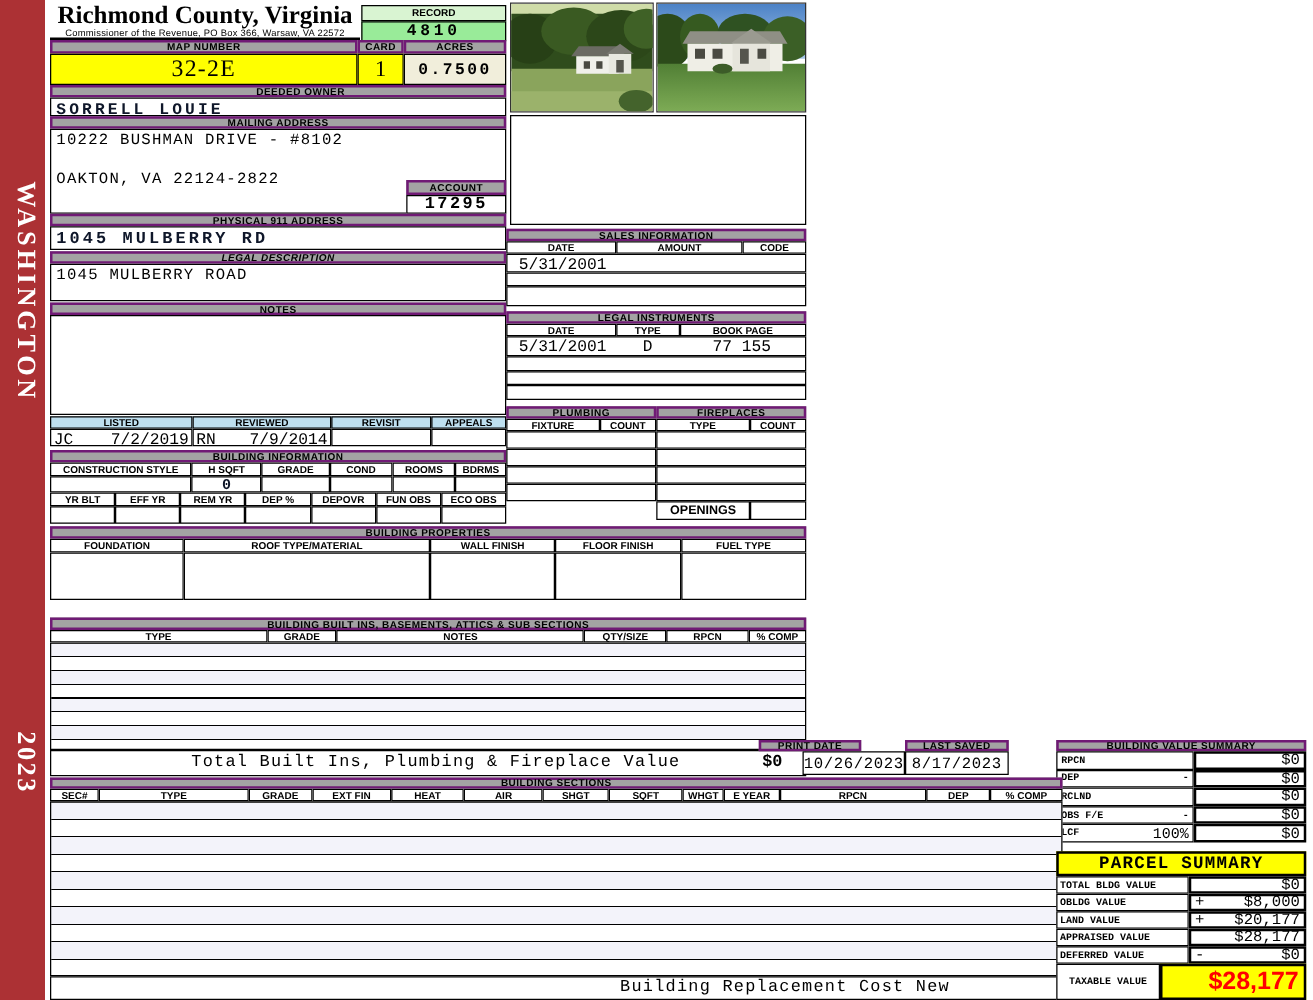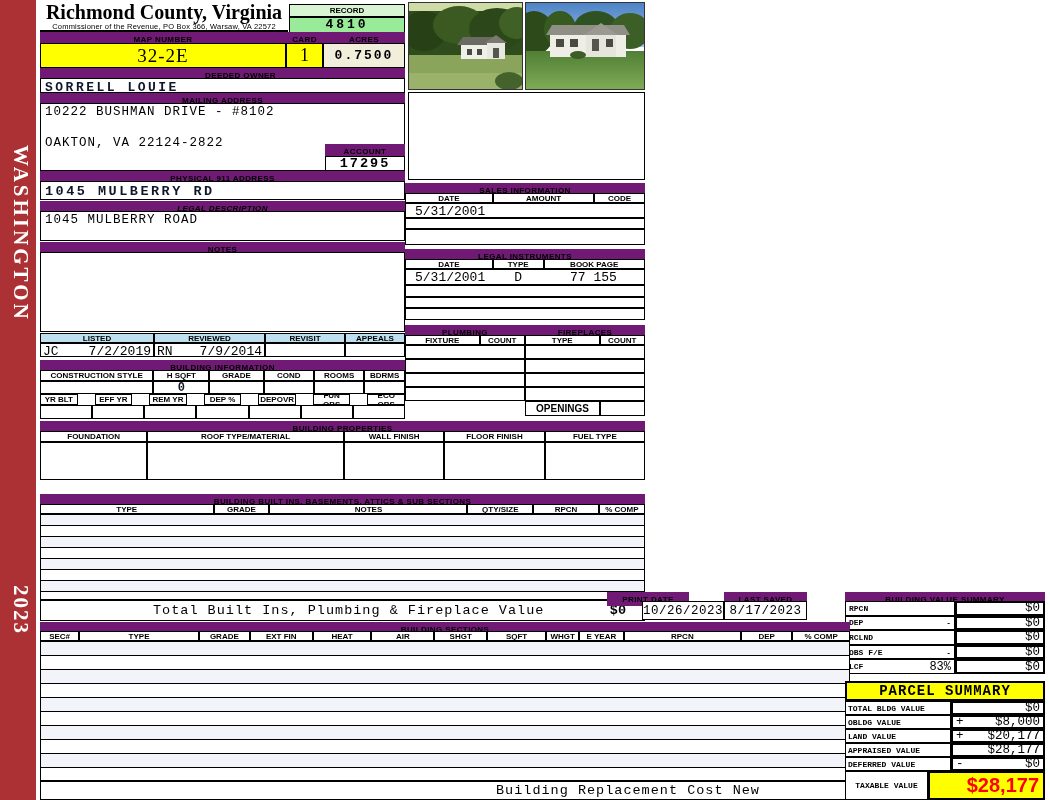--- a/index.html
+++ b/index.html
@@ -1,19 +1,19 @@
 <!DOCTYPE html>
 <html><head>
 <meta charset="utf-8">
 <style>
   html,body{margin:0;padding:0;background:#fff;}
   #card{position:relative;width:1050px;height:800px;background:#fff;overflow:hidden;
         font-family:"Liberation Sans",sans-serif;}
   .abs{position:absolute;box-sizing:border-box;}
-  .bar{background:#737373;border:7px solid #701a75;font:bold 8px "Liberation Sans",sans-serif;
+  .bar{background:#a3a3a3;border:2px solid #701a75;font:bold 8px "Liberation Sans",sans-serif;
        text-align:center;letter-spacing:.4px;display:flex;align-items:center;justify-content:center;color:#000;}
   .hdr{background:#fff;border:1px solid #000;font:bold 8px "Liberation Sans",sans-serif;
        text-align:center;display:flex;align-items:center;justify-content:center;color:#000;}
   .box{background:#fff;border:2px solid #000;}
   .cell{background:#fff;border:1px solid #000;}
   .mono{font-family:"Liberation Mono","DejaVu Sans Mono",monospace;}
   .redtx{color:#0f172a;font-weight:bold;}
   .flexrow{display:flex;}
   .vlabel{writing-mode:vertical-rl;text-orientation:mixed;color:#fff;
           font-family:"Liberation Serif",serif;font-weight:bold;text-align:center;}
@@ -115,21 +115,21 @@
     <div class="hdr" style="width:40px;">BDRMS</div>
   </div>
   <div class="abs flexrow" style="left:40px;top:381px;width:365px;height:13px;">
     <div class="cell" style="width:115px;"></div>
     <div class="cell mono redtx" style="width:56px;font-size:12px;text-align:center;line-height:12px;">0</div>
     <div class="cell" style="width:54px;"></div>
     <div class="cell" style="width:50px;"></div>
     <div class="cell" style="width:50px;"></div>
     <div class="cell" style="width:40px;"></div>
   </div>
-  <div class="abs flexrow" style="left:40px;top:394px;width:365px;height:11px;gap:17px;">
+  <div class="abs flexrow" style="left:40px;top:394px;width:365px;height:11px;">
     <div class="hdr" style="flex:1;">YR BLT</div>
     <div class="hdr" style="flex:1;">EFF YR</div>
     <div class="hdr" style="flex:1;">REM YR</div>
     <div class="hdr" style="flex:1;">DEP %</div>
     <div class="hdr" style="flex:1;">DEPOVR</div>
     <div class="hdr" style="flex:1;">FUN OBS</div>
     <div class="hdr" style="flex:1;">ECO OBS</div>
   </div>
   <div class="abs flexrow" style="left:40px;top:405px;width:365px;height:14px;">
     <div class="cell" style="flex:1;"></div>
@@ -318,21 +318,21 @@
           <span>-</span>
         </div>
       <div class="bvs-value">
           <span></span>
           <span>$0</span>
         </div>
     </div>
     <div class="bvs-row">
       <div class="bvs-label">
           <span>LCF</span>
-          <span style="font:12px 'Liberation Mono',monospace;">83%</span>
+          <span style="font:12px 'Liberation Mono',monospace;">100%</span>
         </div>
       <div class="bvs-value">
           <span></span>
           <span>$0</span>
         </div>
     </div>
   </div>
 
   <div class="abs bar" style="left:40px;top:622px;width:810px;height:9px;">BUILDING SECTIONS</div>
   <div class="abs flexrow" style="left:40px;top:631px;width:810px;height:10px;font-size:7.5px;">

